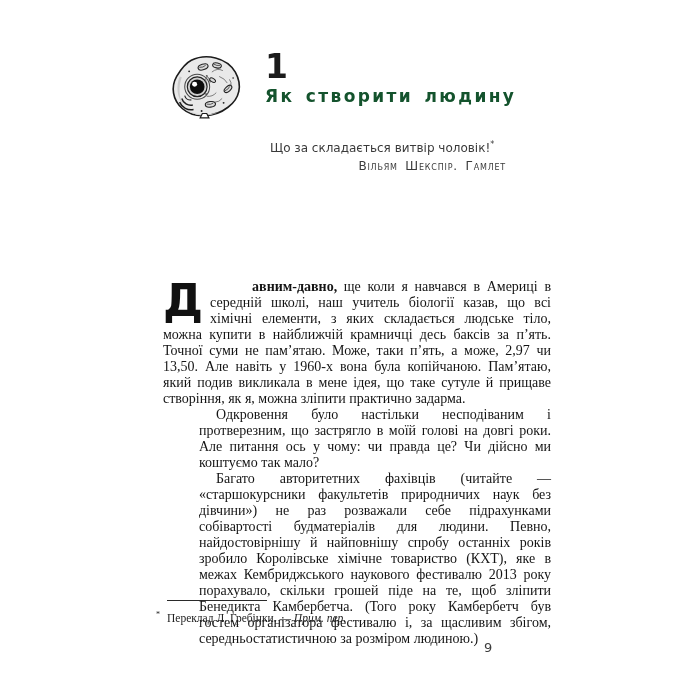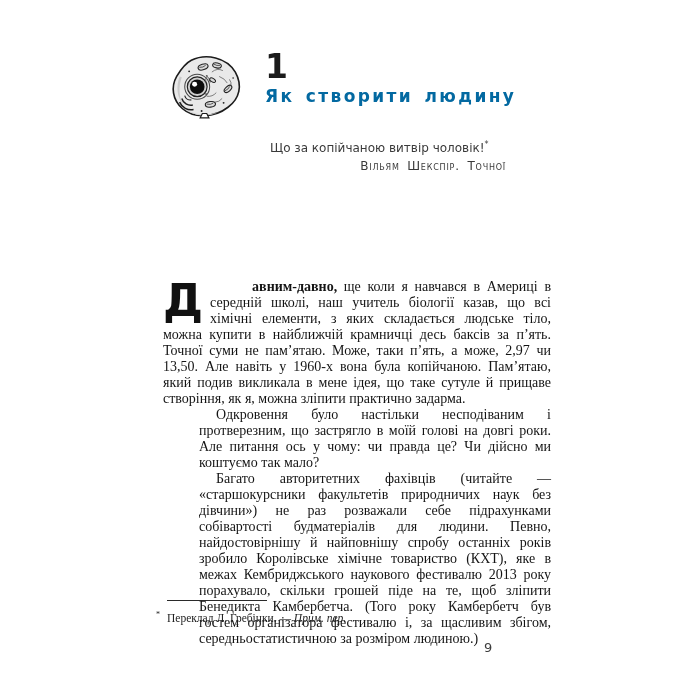--- a/index.html
+++ b/index.html
@@ -16,21 +16,21 @@
   .title-block{position:absolute;left:102px;top:0;}
   .chapter-number{
     font-family:"DejaVu Sans",sans-serif;
     font-weight:bold;font-size:33px;line-height:33px;
     letter-spacing:1px;color:#1b1b1b;
   }
   .chapter-title{
     margin:3px 0 0 0;
     font-family:"DejaVu Sans",sans-serif;
     font-weight:bold;font-size:17px;line-height:20px;
-    letter-spacing:2.4px;word-spacing:3px;color:#0369a1;
+    letter-spacing:2.4px;word-spacing:3px;color:#14532d;
   }
   
   .epigraph{
     position:absolute;top:141px;left:270px;width:236px;
     font-family:"DejaVu Sans",sans-serif;
     font-size:12px;line-height:15px;color:#3a3a3a;
   }
   .epigraph-quote{text-align:left;}
   .epigraph-quote sup{font-size:8px;vertical-align:super;line-height:0;}
   .epigraph-attribution{
@@ -130,22 +130,22 @@
 
       <path d="M42,88.5 l3,-6 h6 l3,6 Z" fill="#ffffff" stroke="#1c1c1c" stroke-width="1.6"></path>
     </svg>
     <div class="title-block">
       <div class="chapter-number">1</div>
       <h1 class="chapter-title">Як створити людину</h1>
     </div>
   </header>
 
   <div class="epigraph">
-    <div class="epigraph-quote"><span>Що за копійчаною витвір чоловік!</span><sup>*</sup></div>
-    <div class="epigraph-attribution">Вільям Шекспір. Точної</div>
+    <div class="epigraph-quote"><span>Що за складається витвір чоловік!</span><sup>*</sup></div>
+    <div class="epigraph-attribution">Вільям Шекспір. Гамлет</div>
   </div>
 
   <main class="body-text">
     <p><span class="dropcap">Д</span><span class="lead-bold">авним-давно,</span><span> ще коли я навчався в Америці в середній школі, наш учитель біології казав, що всі хімічні елементи, з яких складається людське тіло, можна купити в найближчій крамничці десь баксів за п’ять. Точної суми не пам’ятаю. Може, таки п’ять, а може, 2,97 чи 13,50. Але навіть у 1960-х вона була копійчаною. Пам’ятаю, який подив викликала в мене ідея, що таке сутуле й прищаве створіння, як я, можна зліпити практично задарма.</span></p>
     <p class="indented">Одкровення було настільки несподіваним і протверезним, що застрягло в моїй голові на довгі роки. Але питання ось у чому: чи правда це? Чи дійсно ми коштуємо так мало?</p>
     <p class="indented">Багато авторитетних фахівців (читайте — «старшокурсники факультетів природничих наук без дівчини») не раз розважали себе підрахунками собівартості будматеріалів для людини. Певно, найдостовірнішу й найповнішу спробу останніх років зробило Королівське хімічне товариство (КХТ), яке в межах Кембриджського наукового фестивалю 2013 року порахувало, скільки грошей піде на те, щоб зліпити Бенедикта Камбербетча. (Того року Камбербетч був гостем організатора фестивалю і, за щасливим збігом, середньостатистичною за розміром людиною.)</p>
   </main>
 
   <div class="footnote-divider"></div>
   <div class="footnote"><sup class="fn-marker">*</sup><span>Переклад Л. Гребінки. — </span><span class="fn-italic">Прим. пер.</span></div>

